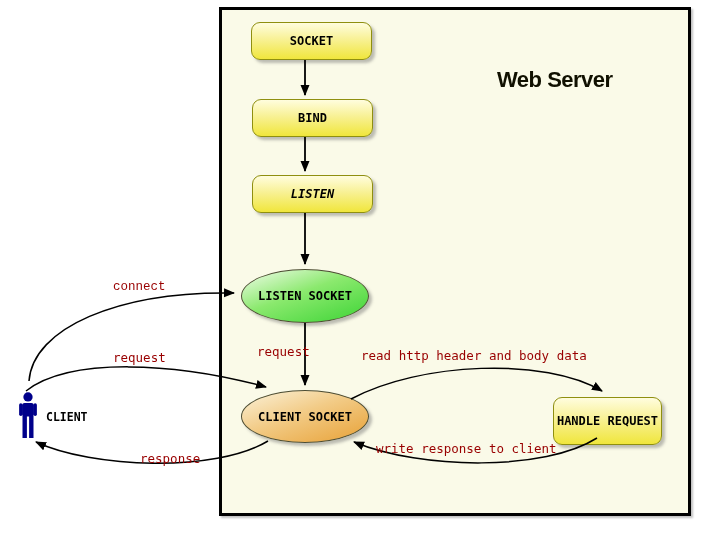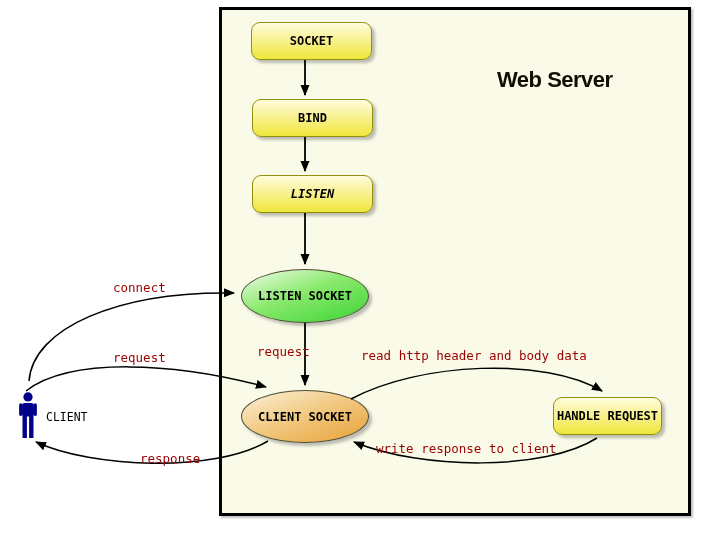--- a/index.html
+++ b/index.html
@@ -41,42 +41,42 @@
     background:linear-gradient(160deg, var(--ellipse_green_top,#F2FCEC) 0%, #8BE96E 45%, var(--ellipse_green_bottom,#3CD435) 100%);
     text-align:right;
   }
   .orange {
     left:241px; top:390px; height:53px;
     background:linear-gradient(160deg, var(--ellipse_orange_top,#FBF2DA) 0%, #F2CB86 45%, var(--ellipse_orange_bottom,#E8A136) 100%);
   }
   #node-socket { left:251px; top:22px; }
   #node-bind   { left:252px; top:99px; }
   #node-listen { left:252px; top:175px;font-style:italic; }
-  #node-handle { left:553px; top:397px; width:109px; height:38px; }
+  #node-handle { left:553px; top:397px; width:109px; height:48px; }
   .edge-label {
     position:absolute; color:var(--edge_label,#990000);
     font-size:12.5px; white-space:nowrap;
   }
-  #lbl-connect  { left:113px; top:280px; }
+  #lbl-connect  { left:113px; top:280px;font-family:Liberation Mono, monospace; }
   #lbl-request  { left:113px; top:350px; }
   #lbl-response { left:108px; top:451px;margin-left:32px; }
   #lbl-accept   { left:257px; top:344px; }
   #lbl-read     { left:361px; top:348px; }
   #lbl-write    { left:376px; top:441px; }
   svg.arrows { position:absolute; left:0; top:0; pointer-events:none; }
   svg.arrows path.edge { stroke:var(--arrow,#000); fill:none; }
   svg.arrows path.curve { stroke-width:1.5px; }
   svg.arrows path.straight { stroke-width:1.8px; }
   svg.arrows .head { fill:var(--arrow,#000); }
   .actor-icon { position:absolute; left:17px; top:392px; }
   .actor-icon svg { display:block; }
   .actor-icon .fig { fill:var(--actor_blue,#00008B); }
   .actor-label {
     position:absolute; left:46px; top:410px;
-    font-weight:normal; font-size:11.5px; color:#000;
+    font-weight:bold; font-size:11.5px; color:#000;
   }
 </style>
 </head>
 <body>
 
 <div class="canvas">
 
   <div class="server-box"></div>
 
   <div class="title">Web Server</div>

